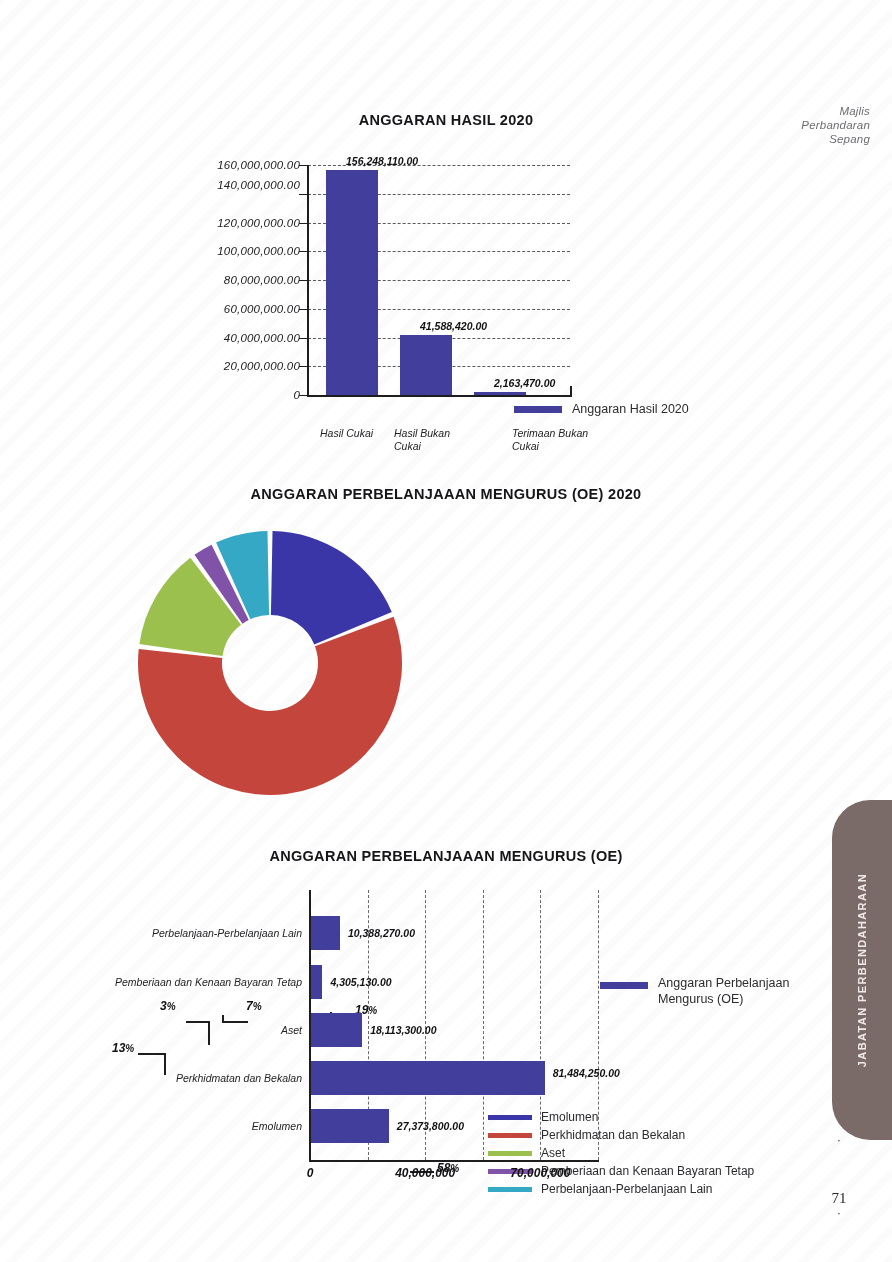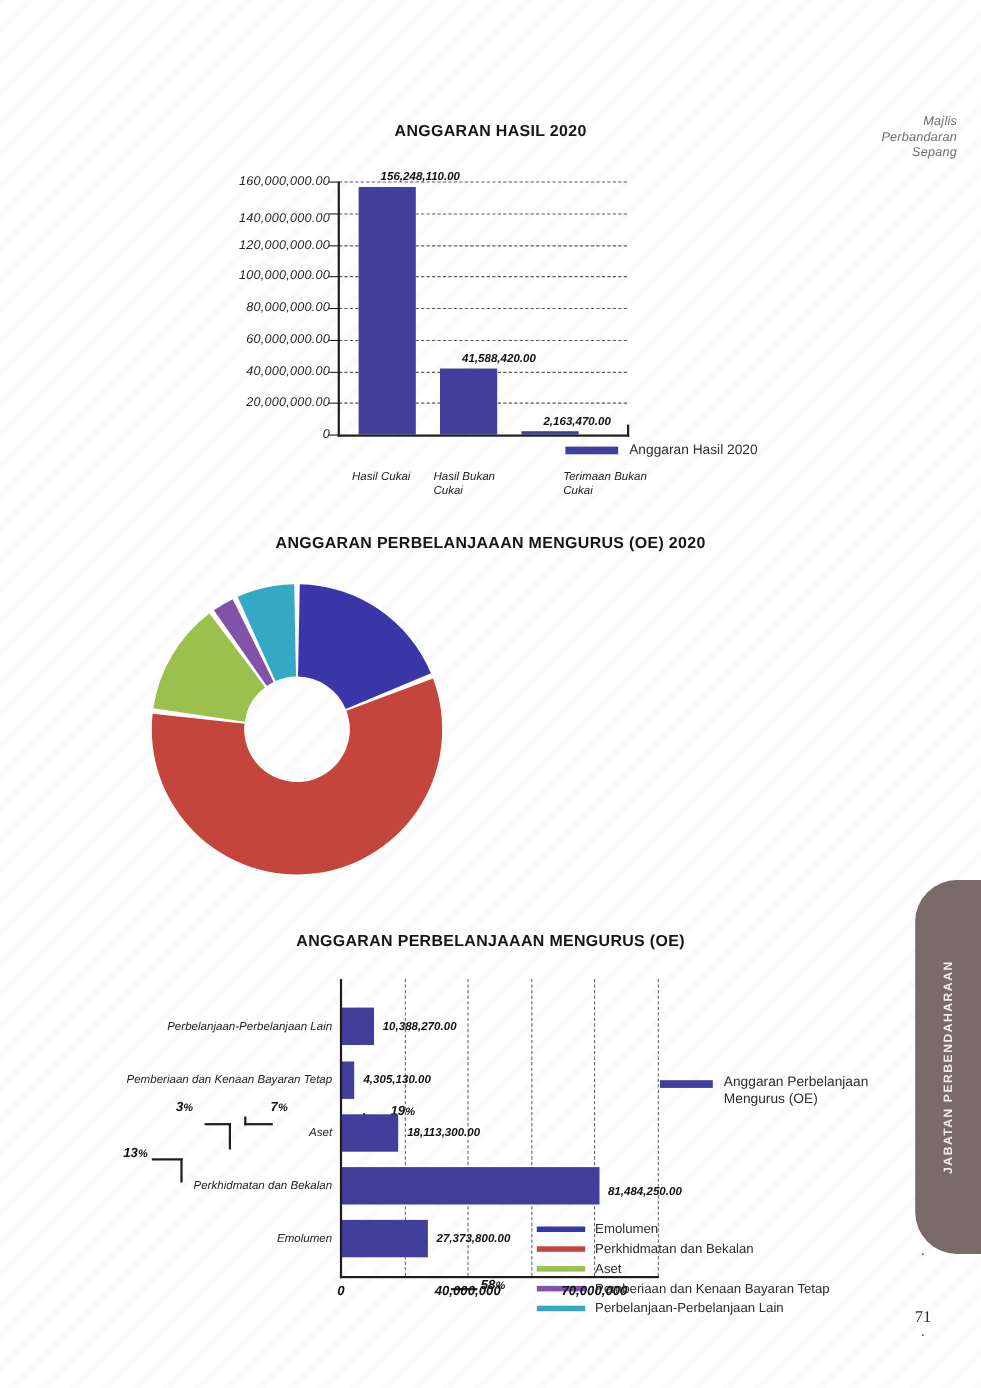--- a/index.html
+++ b/index.html
@@ -149,21 +149,21 @@
     <div class="chart-title" style="left:0;right:0;top:-28px;text-align:center;">ANGGARAN HASIL 2020</div>
 
     <div class="c1-ylabels">
         <div class="c1-ylabel" style="top: 230px;">0</div>
         <div class="c1-ylabel" style="top: 201.25px;">20,000,000.00</div>
         <div class="c1-ylabel" style="top: 172.5px;">40,000,000.00</div>
         <div class="c1-ylabel" style="top: 143.75px;">60,000,000.00</div>
         <div class="c1-ylabel" style="top: 115px;">80,000,000.00</div>
         <div class="c1-ylabel" style="top: 86.25px;">100,000,000.00</div>
         <div class="c1-ylabel" style="top: 57.5px;">120,000,000.00</div>
-        <div class="c1-ylabel" style="top: 34px;">140,000,000.00</div>
+        <div class="c1-ylabel" style="top: 20px;">140,000,000.00</div>
         <div class="c1-ylabel" style="top: 0px;">160,000,000.00</div>
       </div>
     <div id="c1-plot">
         <div class="c1-ytick" style="top: 230px;"></div>
         <div class="c1-grid" style="top: 201.25px;"></div>
         <div class="c1-ytick" style="top: 201.25px;"></div>
         <div class="c1-grid" style="top: 172.5px;"></div>
         <div class="c1-ytick" style="top: 172.5px;"></div>
         <div class="c1-grid" style="top: 143.75px;"></div>
         <div class="c1-ytick" style="top: 143.75px;"></div>
@@ -269,21 +269,21 @@
         <div class="c3-grid" style="left: 172.8px;"></div>
         <div class="c3-grid" style="left: 230.4px;"></div>
         <div class="c3-grid" style="left: 288px;"></div>
         <div class="c3-bar" style="top: 26.3929px; width: 29.9182px; height: 34px; background: rgb(65, 63, 155);"></div>
         <div class="c3-vlabel" style="left: 37.9182px; top: 43.3929px;">10,388,270.00</div>
         <div class="c3-bar" style="top: 74.6071px; width: 12.3988px; height: 34px; background: rgb(65, 63, 155);"></div>
         <div class="c3-vlabel" style="left: 20.3988px; top: 91.6071px;">4,305,130.00</div>
         <div class="c3-bar" style="top: 122.821px; width: 52.1663px; height: 34px; background: rgb(65, 63, 155);"></div>
         <div class="c3-vlabel" style="left: 60.1663px; top: 139.821px;">18,113,300.00</div>
         <div class="c3-bar" style="top: 171.036px; width: 234.675px; height: 34px; background: rgb(65, 63, 155);"></div>
-        <div class="c3-vlabel" style="left: 242.675px; top: 193px;">81,484,250.00</div>
+        <div class="c3-vlabel" style="left: 242.675px; top: 183px;">81,484,250.00</div>
         <div class="c3-bar" style="top: 219.25px; width: 78.8365px; height: 34px; background: rgb(65, 63, 155);"></div>
         <div class="c3-vlabel" style="left: 86.8365px; top: 236.25px;">27,373,800.00</div>
       </div>
     <div id="c3-axis"></div>
     <div id="c3-baseline"></div>
     <div id="c3-xticks">
         <div class="c3-xlabel" style="left: 310px;">0</div>
         <div class="c3-xlabel" style="left: 425.2px;">40,000,000</div>
         <div class="c3-xlabel" style="left: 540.4px;">70,000,000</div>
       </div>

